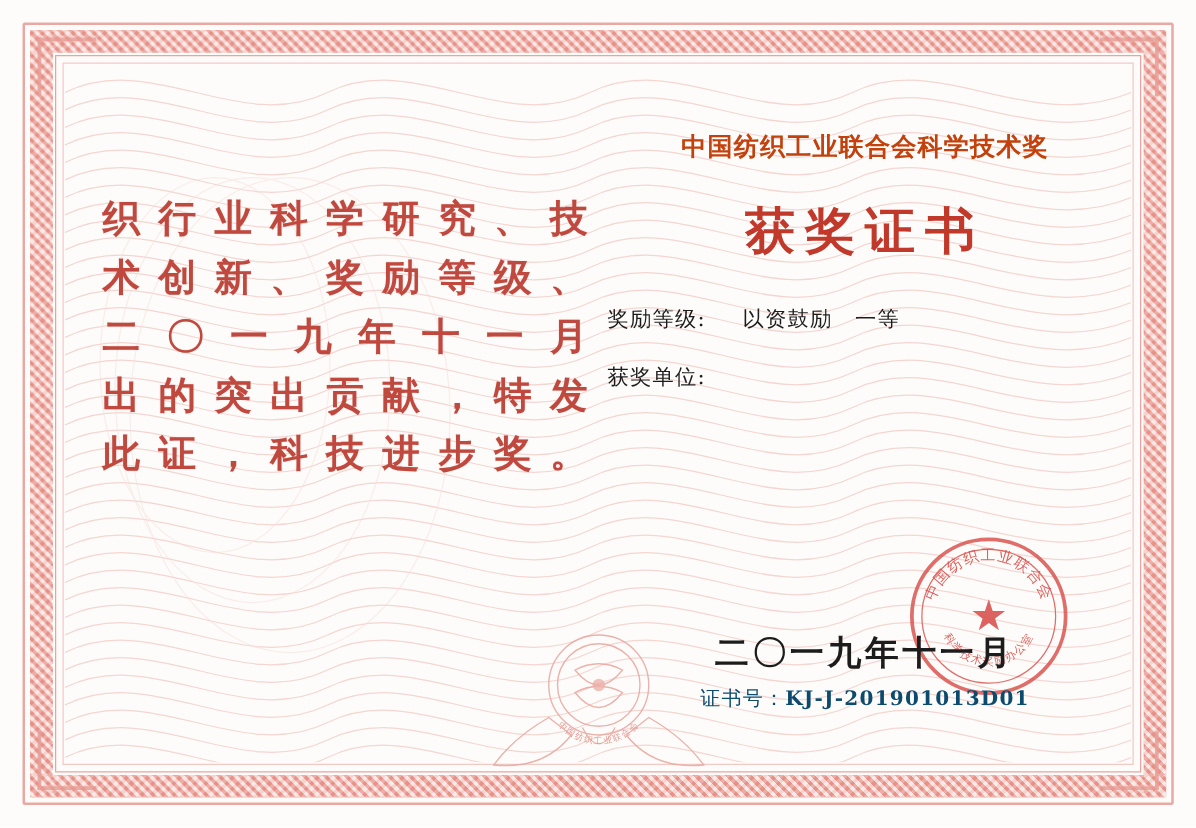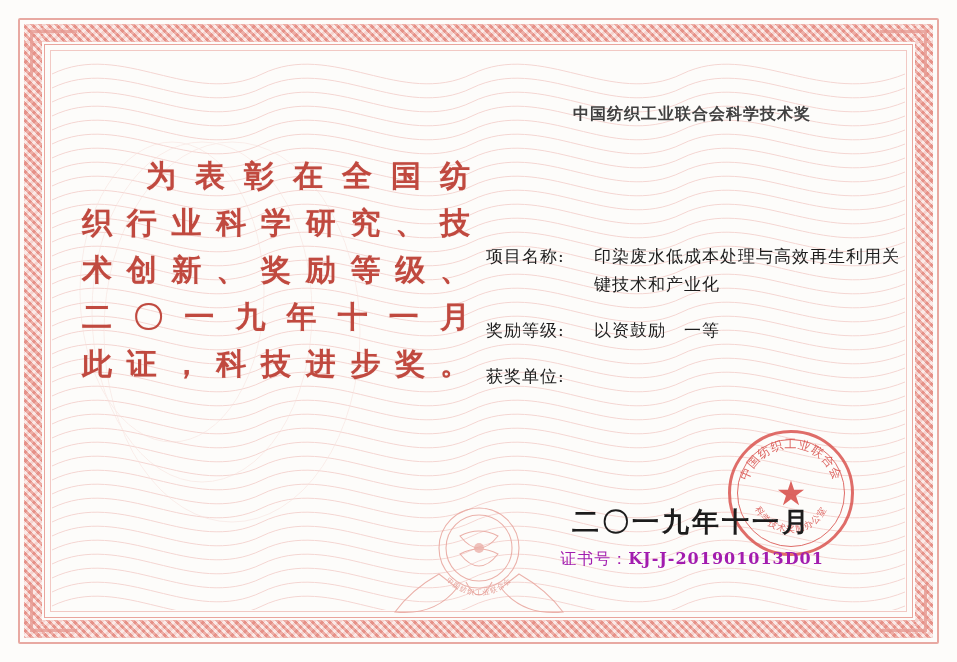--- a/index.html
+++ b/index.html
@@ -123,23 +123,23 @@
     height: 558px;
   }
   .org-title {
     position: absolute;
     top: 52px;
     left: 0;
     width: 420px;
     text-align: center;
     font-family: "DejaVu Serif", serif;
     font-weight: bold;
-    font-size: 16px;
+    font-size: 20px;
     letter-spacing: 1px;
-    color: #404040;
+    color: #c2410c;
   }
   .cert-title {
     position: absolute;
     top: 105px;
     left: 0;
     width: 420px;
     text-align: center;
     font-family: "DejaVu Serif", serif;
     font-weight: bold;
     font-size: 40px;
@@ -224,21 +224,21 @@
   
   .cert-no {
     position: absolute;
     top: 497px;
     left: 0;
     width: 420px;
     text-align: center;
     font-family: "DejaVu Serif", serif;
     font-size: 16px;
     letter-spacing: 1px;
-    color: #a21caf;
+    color: #0c4a6e;
   }
   .cert-no .num { font-weight: bold; }
 
   
   .emblem {
     position: absolute;
     left: 50%;
     bottom: -6px;
     transform: translateX(-50%);
     width: 210px;
@@ -314,37 +314,34 @@
         <ellipse cx="120" cy="240" rx="92" ry="150" fill="none" stroke="#f6ded9" stroke-width="1"></ellipse>
         <ellipse cx="150" cy="260" rx="110" ry="170" fill="none" stroke="#f6ded9" stroke-width="1"></ellipse>
         <ellipse cx="180" cy="280" rx="128" ry="190" fill="none" stroke="#f6ded9" stroke-width="1"></ellipse>
       </g>
     </svg>
   </div>
 
   <div class="content">
 
     <div class="citation">
-      <div class="indent">为表彰在全国纺</div>
       <div>织行业科学研究、技</div>
       <div>术创新、奖励等级、</div>
       <div>二〇一九年十一月</div>
+      <div>出的突出贡献，特发</div>
       <div>此证，科技进步奖。</div>
     </div>
 
     <div class="right-col">
 
       <div class="org-title">中国纺织工业联合会科学技术奖</div>
 
+      <div class="cert-title">获奖证书</div>
 
       <div class="fields">
-        <div class="field-row">
-          <div class="field-label">项目名称:</div>
-          <div class="field-value two-line">印染废水低成本处理与高效再生利用关键技术和产业化</div>
-        </div>
         <div class="field-row">
           <div class="field-label">奖励等级:</div>
           <div class="field-value">以资鼓励　一等</div>
         </div>
         <div class="field-row">
           <div class="field-label">获奖单位:</div>
         </div>
       </div>
 
       <div class="seal">

